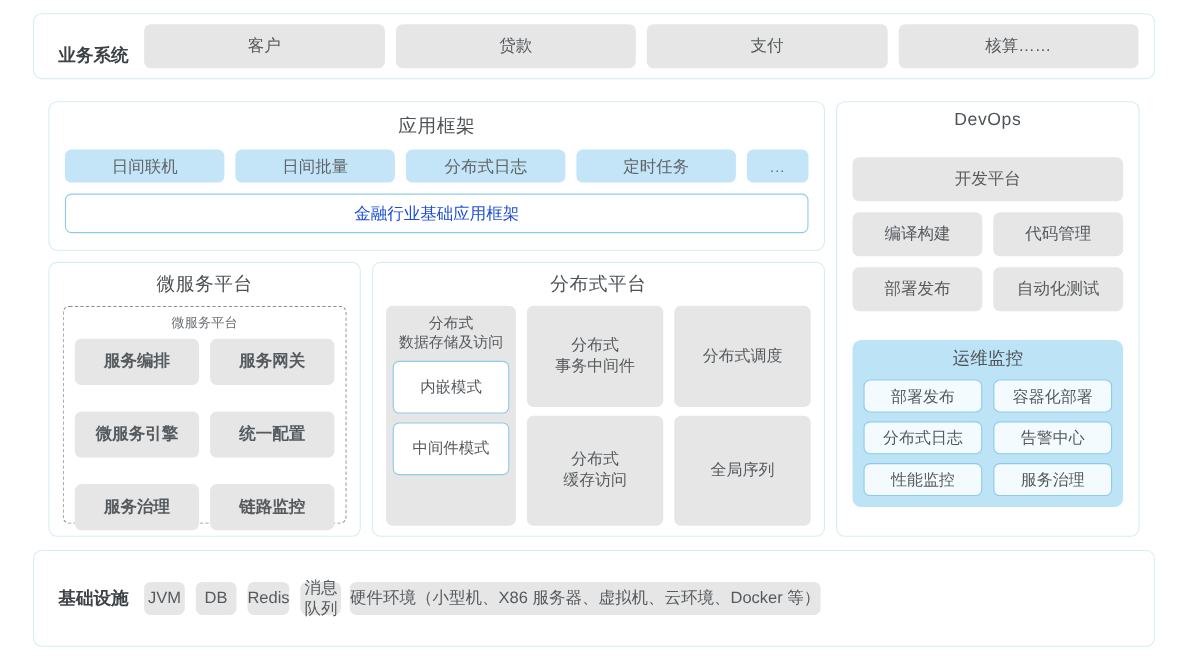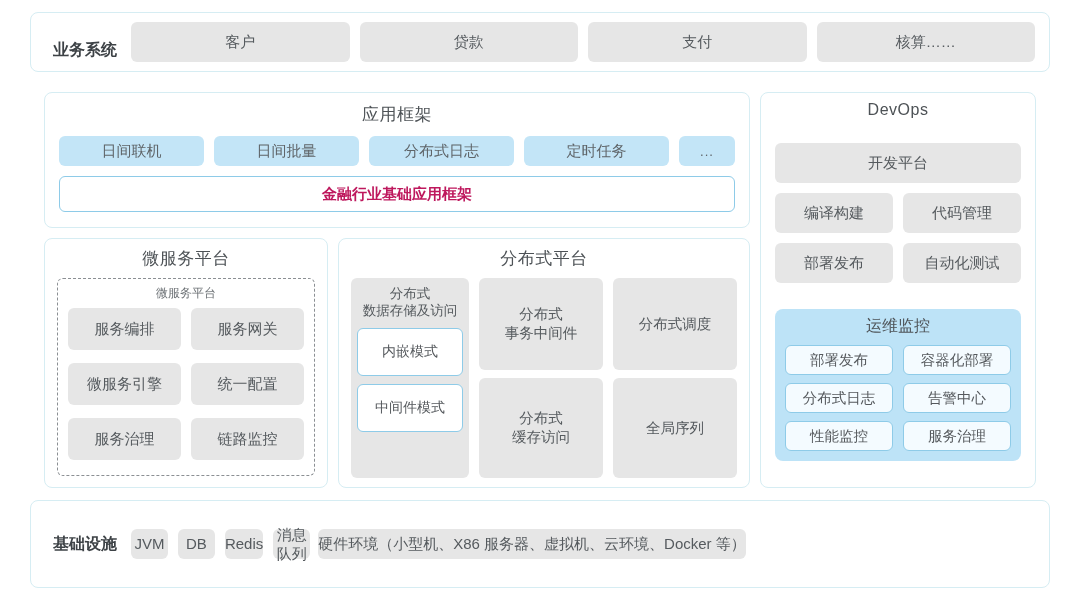--- a/index.html
+++ b/index.html
@@ -102,23 +102,23 @@
   #af-chips { display: flex; gap: 10px; margin-bottom: 10px; }
   #af-chips .chip-blue { height: 30px; }
   #af-chips .chip-blue.w-flex { flex: 1; }
   #af-chips .chip-blue.w-small { width: 56px; flex: none; font-size: 13px; letter-spacing: 1px; }
   #af-base {
     height: 36px;
     border: 1px solid #8ecbe8;
     border-radius: 6px;
     background: #ffffff;
     display: flex; align-items: center; justify-content: center;
-    color: #be185d;
+    color: #1d4ed8;
     font-size: 15px;
-    font-weight: bold;
+    font-weight: normal;
   }
 
   
   #micro-card {
     position: absolute; left: 0; top: 146px;
     width: 284px; height: 250px;
     padding: 8px 12px 12px;
   }
   #micro-card .section-title { margin-bottom: 8px; }
   #micro-dashed {
@@ -129,21 +129,22 @@
   }
   #micro-sub {
     text-align: center;
     color: #6b7074;
     font-size: 12px;
     margin-bottom: 6px;
   }
   #micro-grid {
     display: grid;
     grid-template-columns: 1fr 1fr;
-    gap: 13px 10px;
+    gap: 24px 10px;
+    font-weight: bold;
   }
   #micro-grid .chip-gray { height: 42px; }
 
   
   #dist-card {
     position: absolute; left: 294px; top: 146px;
     width: 412px; height: 250px;
     padding: 8px 12px 12px;
   }
   #dist-card .section-title { margin-bottom: 8px; }

